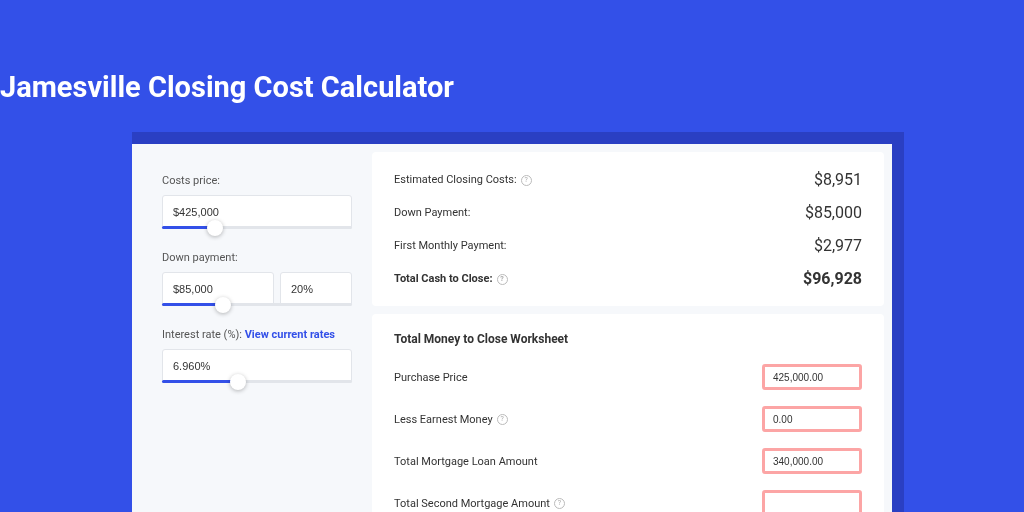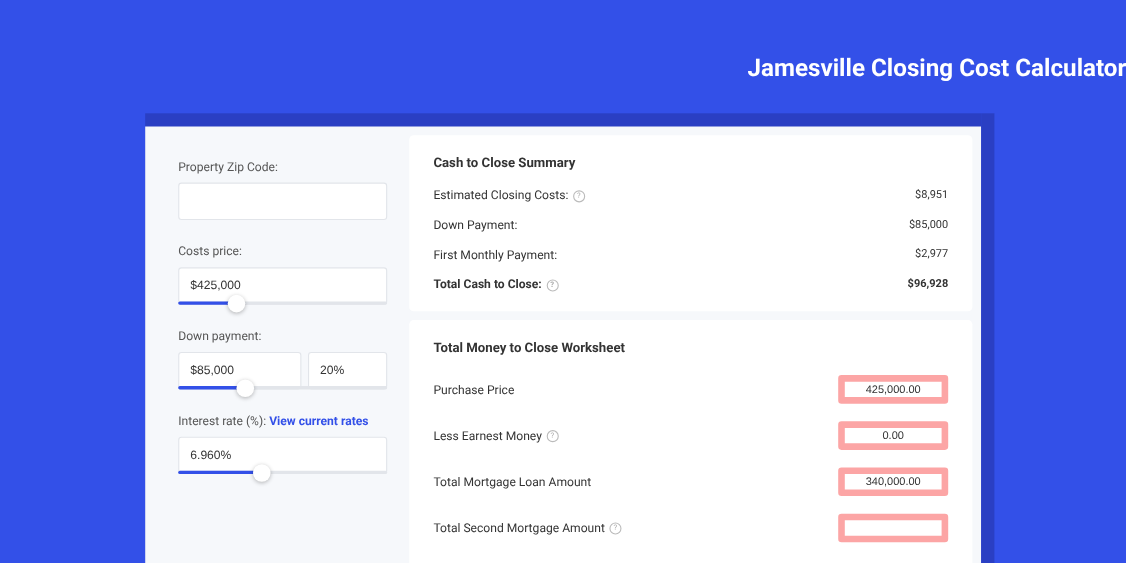--- a/index.html
+++ b/index.html
@@ -5,24 +5,24 @@
     * { margin: 0; padding: 0; box-sizing: border-box; }
     body {
       font-family: -apple-system, BlinkMacSystemFont, "Segoe UI", Roboto, Helvetica, Arial, sans-serif;
       background: #3350E8;
       width: 1024px;
       height: 512px;
       overflow: hidden;
     }
     .page-title {
       color: #fff;
-      font-size: 22px;
+      font-size: 29px;
       font-weight: 700;
-      text-align: right;
-      padding-top: 50px;
+      text-align: left;
+      padding-top: 70px;
       padding-bottom: 28px;
     }
     .panel-shadow {
       width: 760px;
       margin: 0 auto;
       background: #2A3FC3;
       padding-top: 12px;
       height: 480px;
       position: relative;
     }
@@ -133,21 +133,21 @@
     .summary-row.total .summary-label,
     .summary-row.total .summary-val {
       font-weight: 700;
     }
     .summary-label {
       display: flex;
       align-items: flex-end;
       gap: 4px;
     }
     .summary-val {
-      font-size: 10px;
+      font-size: 16px;
     }
     .help-icon {
       width: 11px;
       height: 11px;
       border: 1px solid #bbb;
       border-radius: 50%;
       display: inline-flex;
       align-items: center;
       justify-content: center;
       font-size: 7px;
@@ -175,43 +175,39 @@
       margin-bottom: 16px;
     }
     .worksheet-label {
       display: flex;
       align-items: center;
       gap: 4px;
     }
     .worksheet-input {
       width: 100px;
       height: 26px;
-      border: 6px solid #fca5a5;
+      border: 3px solid #fca5a5;
       border-radius: 3px;
       padding: 0 8px;
       font-size: 10px;
       color: #333;
-      text-align: center;
+      text-align: left;
       background: #fff;
     }
   </style>
 </head>
 <body>
 
 <div class="page-title">Jamesville Closing Cost Calculator</div>
 
 <div class="panel-shadow">
   <div class="card">
 
     <div class="left-col">
 
-      <div class="field-group">
-        <label class="field-label">Property Zip Code:</label>
-        <input class="input-box" type="text" value="" style="">
-      </div>
 
       <div class="field-group">
         <label class="field-label">Costs price:</label>
         <input class="input-box" type="text" value="$425,000" style="">
         <div class="slider-wrap">
           <div class="slider-track">
             <div class="slider-fill" style="width: 28%;"></div>
             <div class="slider-thumb" style="left: 28%;"></div>
           </div>
         </div>
@@ -242,21 +238,20 @@
             <div class="slider-thumb" style="left: 40%;"></div>
           </div>
         </div>
       </div>
 
     </div>
 
     <div class="right-col">
 
       <div class="summary-box">
-        <div class="summary-title">Cash to Close Summary</div>
 
         <div class="summary-row">
           <div class="summary-label">
             <span>Estimated Closing Costs:</span>
             <span class="help-icon">?</span>
           </div>
           <div class="summary-val">$8,951</div>
         </div>
 
         <div class="summary-row">

